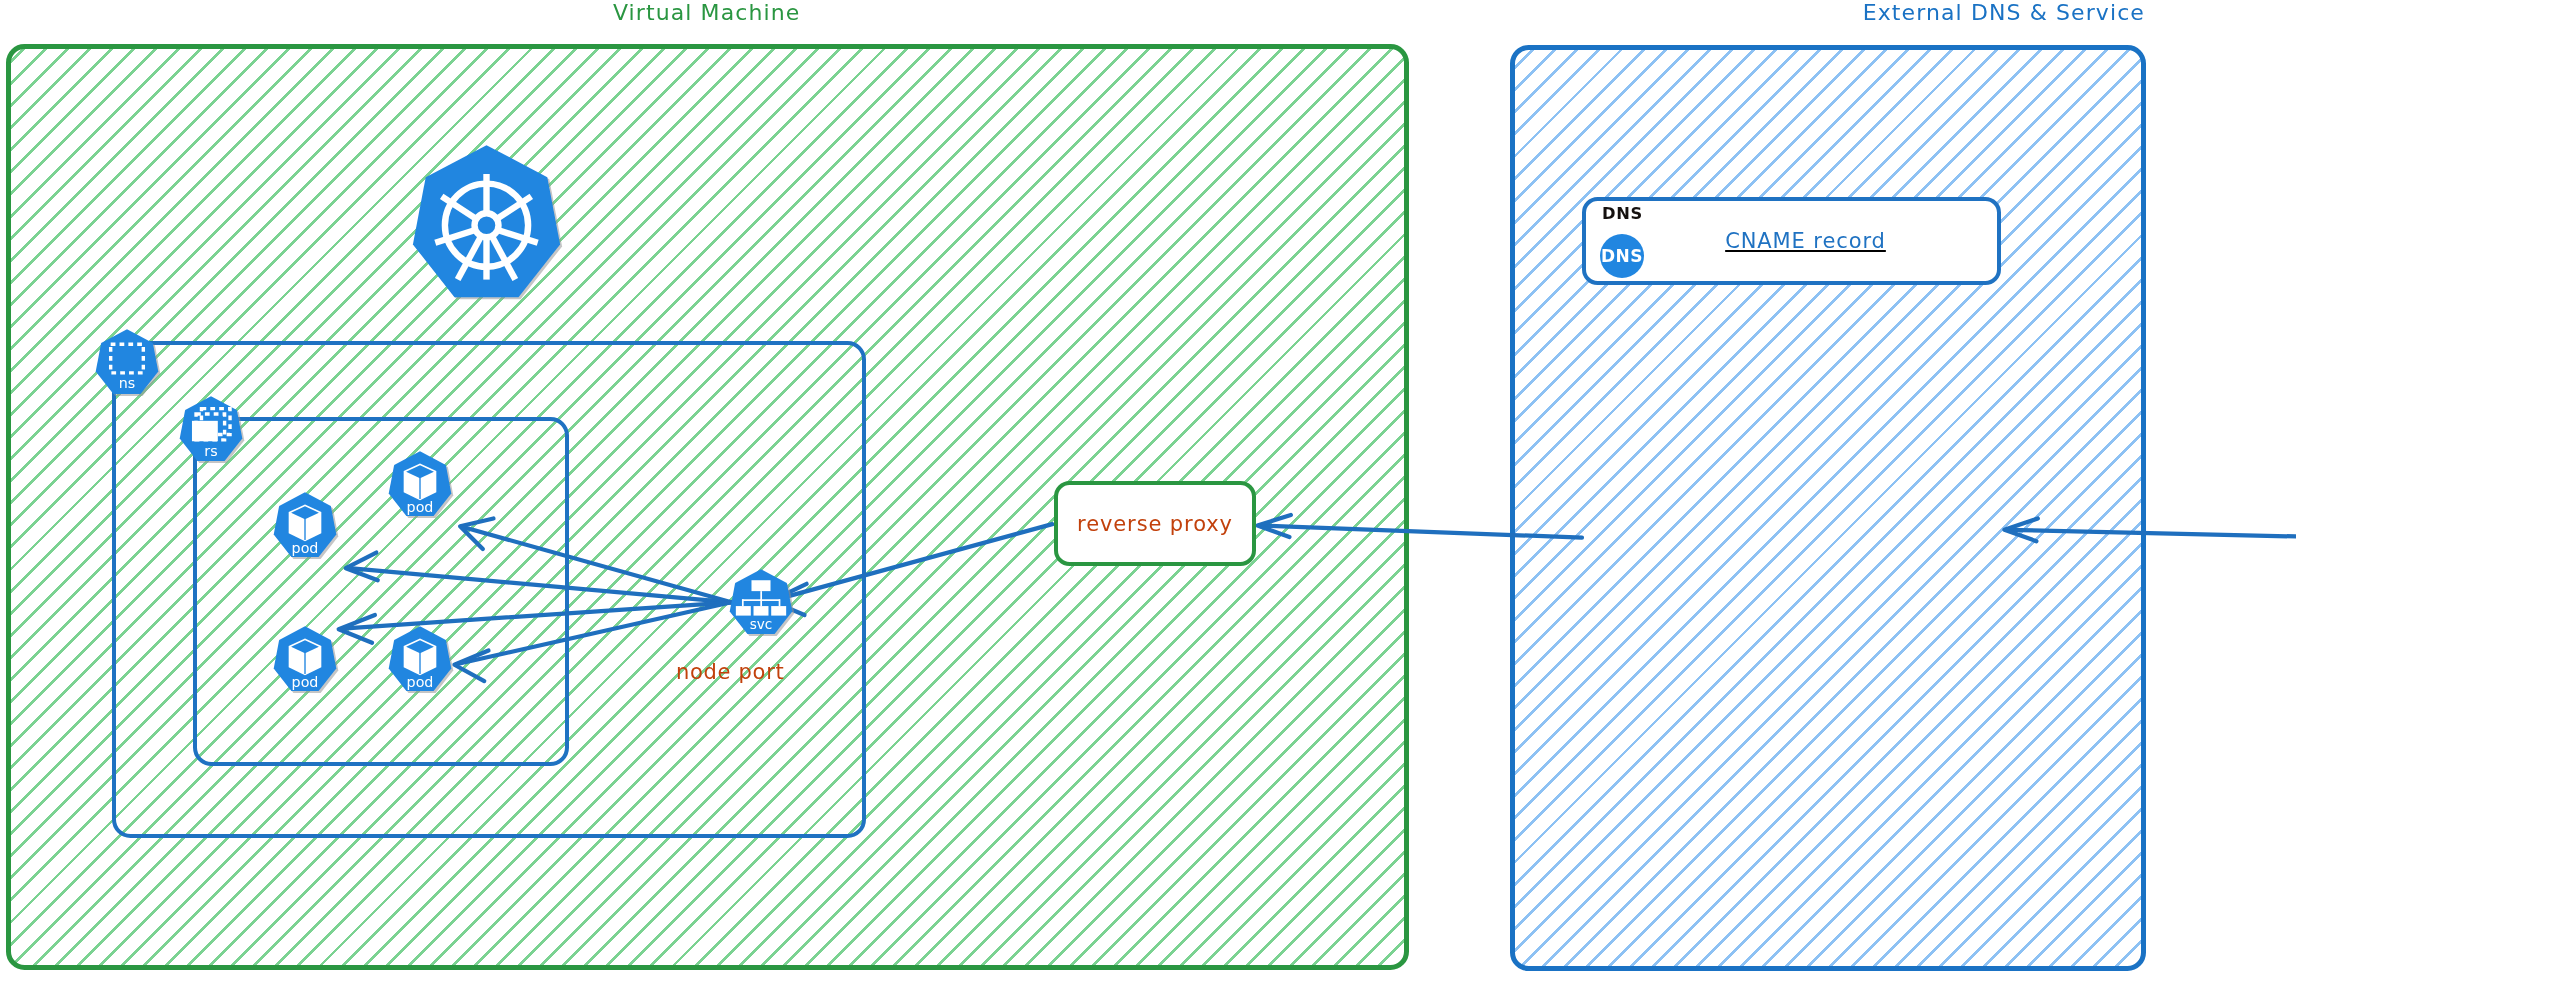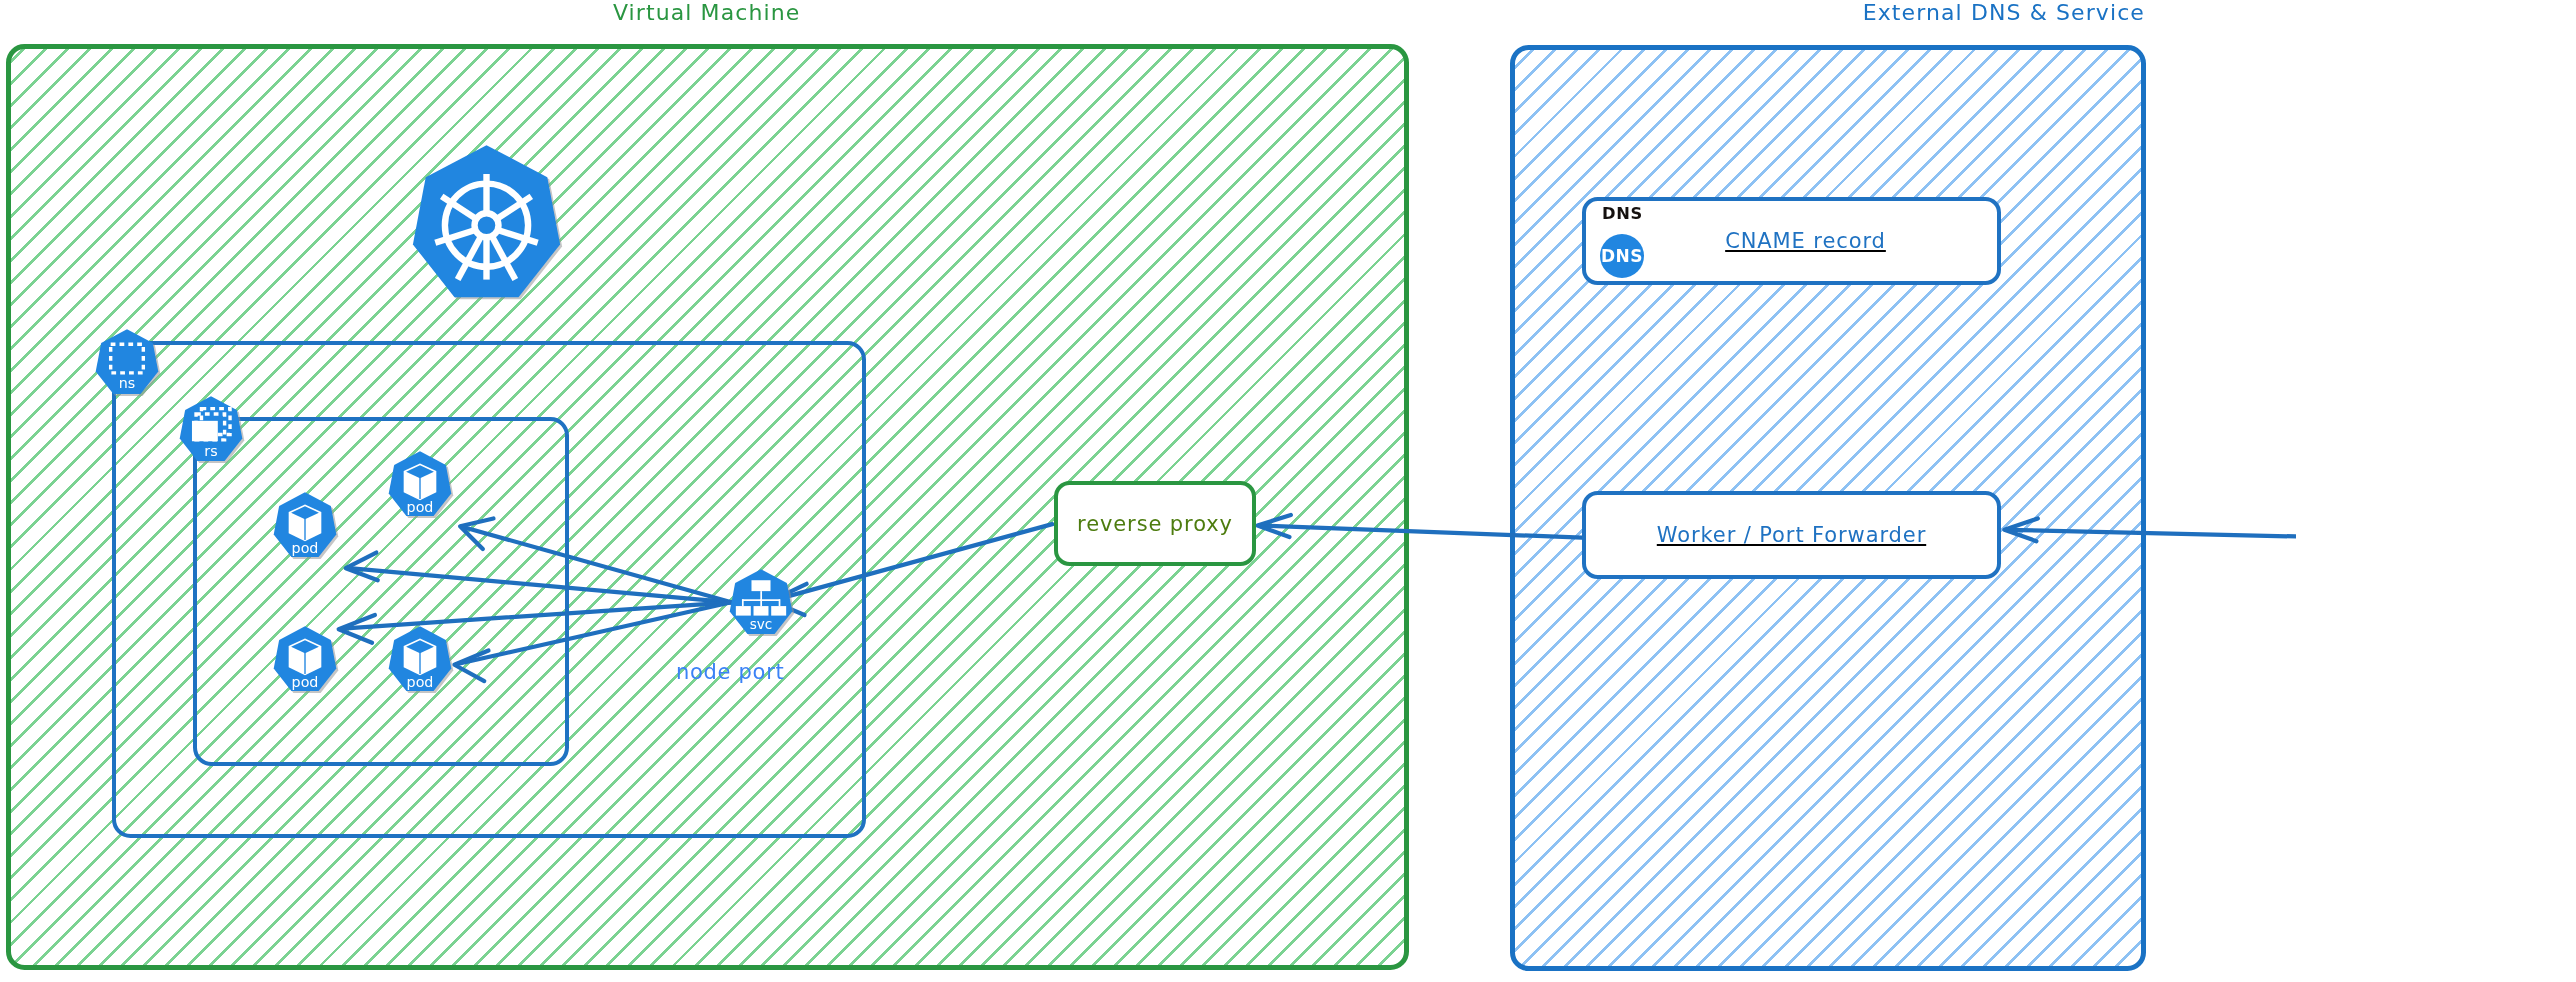--- a/index.html
+++ b/index.html
@@ -68,21 +68,21 @@
   }
   .box-blue  { border: 4.3px solid #1f72c2; text-decoration: underline; }
   .box-green { border: 4.3px solid #2a9641; }
 
   .box-label {
     font-family: "DejaVu Sans", sans-serif;
     font-size: 21px;
     letter-spacing: 0.9px;
     white-space: nowrap;
   }
-  .lab-green { color: #4d7c0f; }
+  .lab-green { color: #c2410c; }
   .lab-blue  { color: #1f72c2; }
 
   
   .frame {
     position: absolute;
     box-sizing: border-box;
     border: 4.3px solid #1f72c2;
     border-radius: 18.5px;
     background: transparent;
   }
@@ -92,21 +92,21 @@
     position: absolute;
     filter: drop-shadow(2.1px 2.1px 0.7px rgba(150,150,150,0.55));
   }
   .k8s svg { display: block; overflow: visible; }
   .k8s .hexfill { fill: #2186e0; }
   .k8s .wht { fill: #ffffff; }
   .k8s .whtstroke { fill: none; stroke: #ffffff; }
 
   .icon-caption {
     position: absolute;
-    color: #3b82f6;
+    color: #c2410c;
     font-size: 21px;
     letter-spacing: 0.7px;
     white-space: nowrap;
   }
 
   
   .dns-tag {
     position: absolute;
     color: #15110f;
     font-size: 16.3px;
@@ -283,23 +283,20 @@
   <div class="box box-green" style="left:1054px; top:481px; width:202px; height:85px;">
     <span class="box-label lab-green">reverse proxy</span>
   </div>
 
   <div class="box box-blue" style="left:1582px; top:197px; width:419px; height:88px;">
     <span class="box-label lab-blue" style="margin-left:28px;">CNAME record</span>
   </div>
   <div class="dns-tag" style="left:1602px; top:204px;">DNS</div>
   <div class="dns-circle" style="left:1600px; top:234px; width:44px; height:44px;">DNS</div>
 
-  <div class="box box-blue" style="left:1582px; top:491px; width:419px; height:88px;">
-    <span class="box-label lab-blue">Worker / Port Forwarder</span>
-  </div>
 
   <div class="box box-blue" style="left:2349px; top:442px; width:199px; height:193px; flex-direction:column;">
     <span class="box-label lab-blue" style="margin-bottom:2.8px;">CI / Laptop</span>
   </div>
   <div class="laptop-circle" style="left:2421px; top:527px; width:47px; height:47px;">
     <svg width="31" height="31" viewBox="0 0 48 48">
       <rect x="7" y="9" width="34" height="24" rx="4" ry="4" fill="none" stroke="#ffffff" stroke-width="3"></rect>
       <path d="M 20 33 L 20 38 L 28 38 L 28 33" fill="none" stroke="#ffffff" stroke-width="3"></path>
       <line x1="13" y1="40" x2="35" y2="40" stroke="#ffffff" stroke-width="3" stroke-linecap="round"></line>
     </svg>

